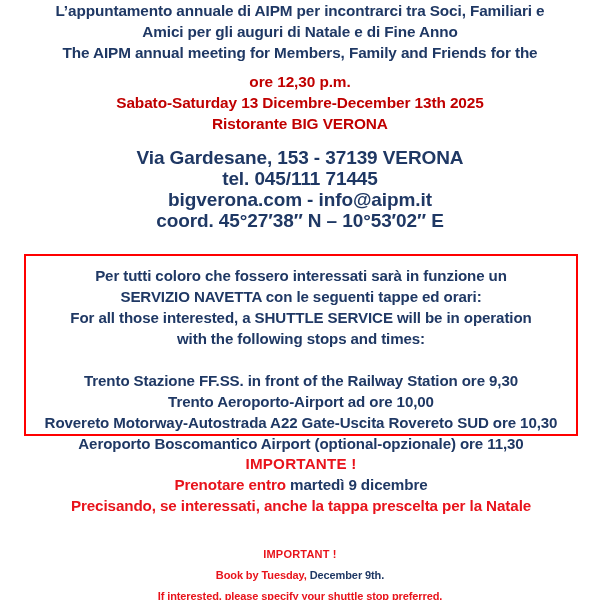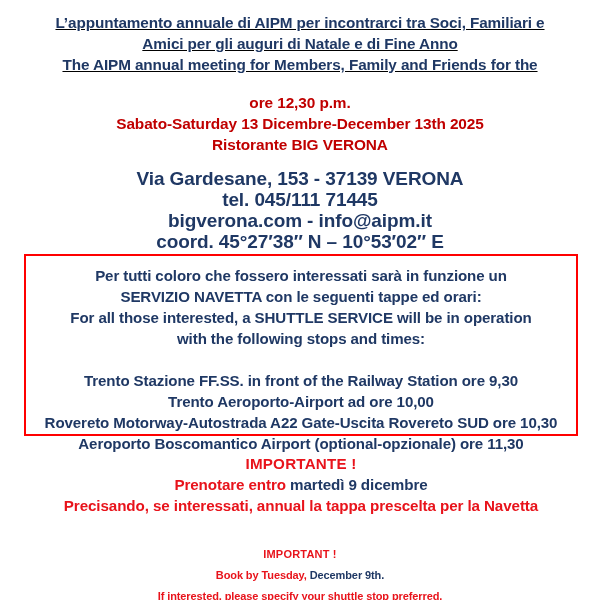--- a/index.html
+++ b/index.html
@@ -27,25 +27,25 @@
     line-height: 21px;
     font-size: 15.2px;
     letter-spacing: -0.1px;
     white-space: nowrap;
   }
   .navy { color: #1F3864; }
   .crimson { color: #C00000; }
   .brightred { color: #E8131B; }
 
   
-  #intro-block { padding-top: 12px; text-decoration: underline; }
+  #intro-block { padding-top: 0; }
   #intro-block .line { font-size: 15.3px; }
 
   
-  #when-where-block { margin-top: 17px; }
+  #when-where-block { margin-top: 8px; }
   #when-where-block .line { font-size: 15.4px; }
 
   
   #venue-block { margin-top: 13px; }
   #venue-block .line { font-size: 19px; }
 
   
   #shuttle-box {
     position: absolute;
     left: 24px;
@@ -116,21 +116,21 @@
       <div class="line navy">Trento Stazione FF.SS. in front of the Railway Station ore 9,30</div>
       <div class="line navy">Trento Aeroporto-Airport ad ore 10,00</div>
       <div class="line navy">Rovereto Motorway-Autostrada A22 Gate-Uscita Rovereto SUD ore 10,30</div>
       <div class="line navy">Aeroporto Boscomantico Airport (optional-opzionale) ore 11,30</div>
     </div>
   </div>
 
   <div id="importante-block">
     <div class="line brightred heading-bang">IMPORTANTE !</div>
     <div class="line"><span class="brightred">Prenotare entro </span><span class="navy">martedì 9 dicembre</span></div>
-    <div class="line brightred">Precisando, se interessati, annual la tappa prescelta per la Navetta</div>
+    <div class="line brightred">Precisando, se interessati, anche la tappa prescelta per la Natale</div>
   </div>
 
   <div id="important-block">
     <div class="line brightred heading-bang">IMPORTANT !</div>
     <div class="line"><span class="brightred">Book by Tuesday, </span><span class="navy">December 9th.</span></div>
     <div class="line brightred">If interested, please specify your shuttle stop preferred.</div>
   </div>
 
 </div>
 

